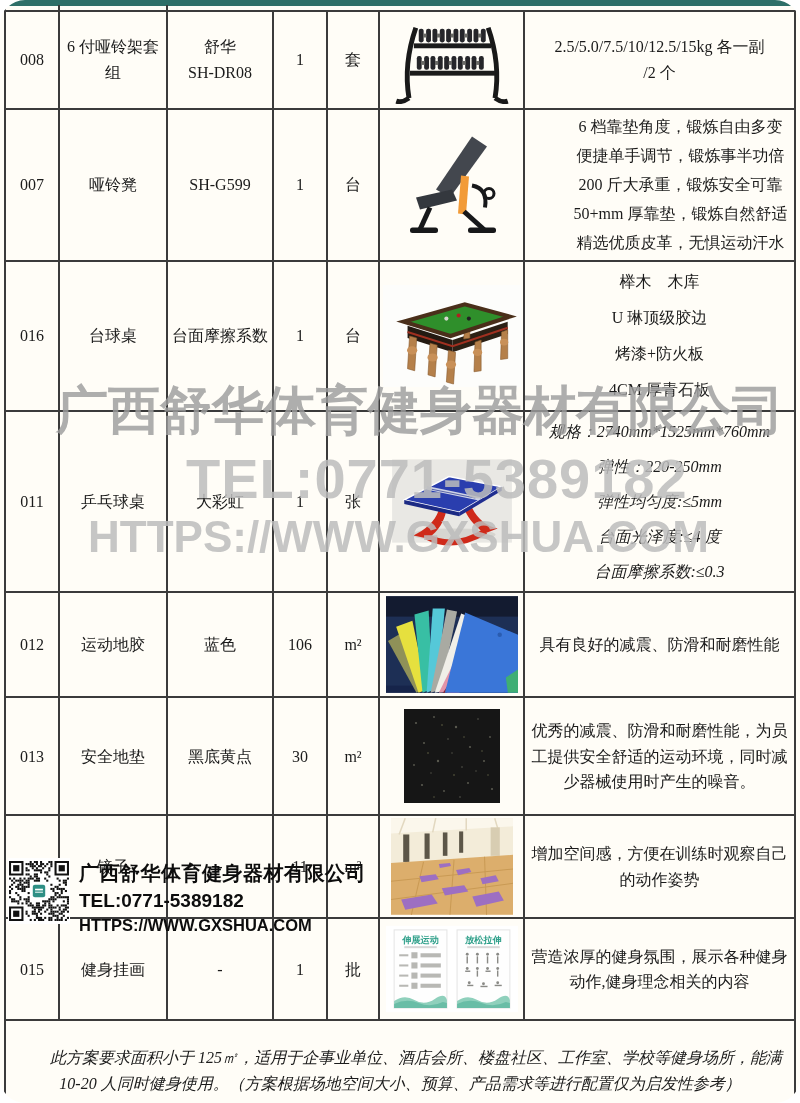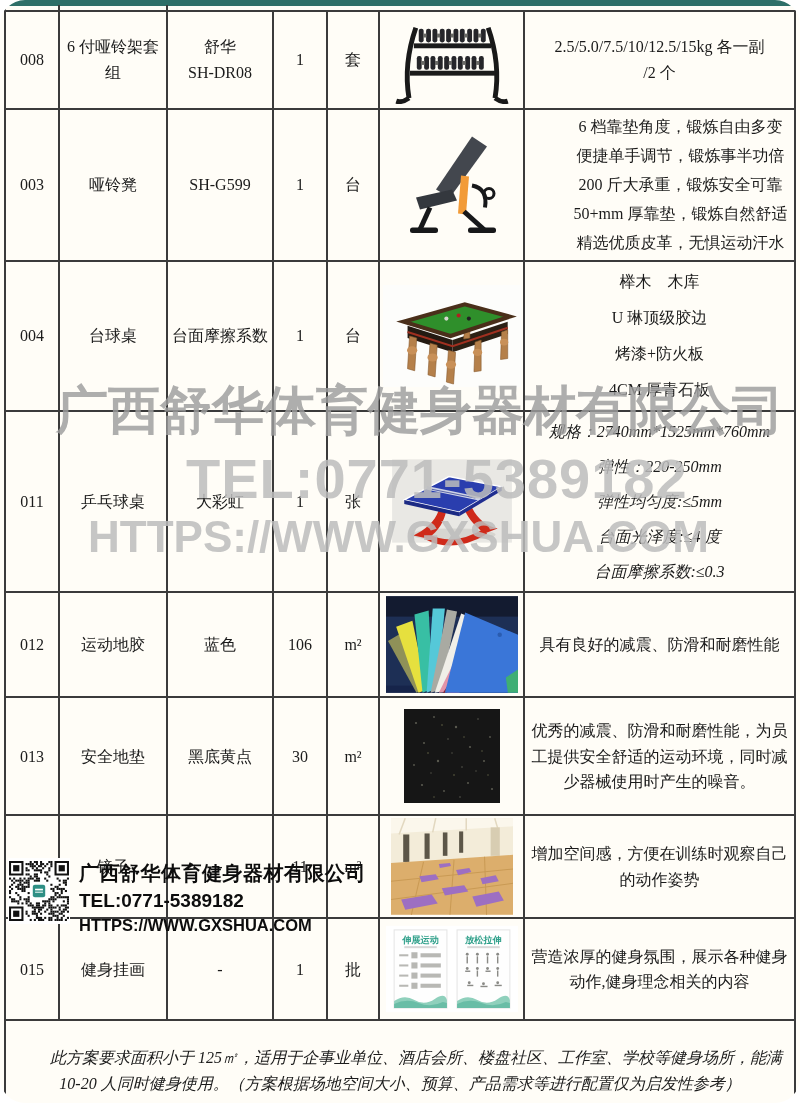--- a/index.html
+++ b/index.html
@@ -115,21 +115,21 @@
               <use href="#db" x="52" y="41"></use>
               <use href="#db" x="66" y="41"></use>
               <use href="#db" x="80" y="41"></use>
         </svg>
       </td>
       <td class="desc">2.5/5.0/7.5/10/12.5/15kg 各一副
 /2 个</td>
     </tr>
 
     <tr class="r-009" style="height:145px">
-      <td>003</td>
+      <td>007</td>
       <td class="name">哑铃凳</td>
       <td class="model">SH-G599</td>
       <td>1</td>
       <td>台</td>
       <td class="imgcell">
         <svg width="100" height="118" viewBox="0 0 100 115">
           <polygon points="34,62 70,9 85,19 48,70" fill="#43474e"></polygon>
           <polygon points="14,70 50,62 55,73 18,82" fill="#34383e"></polygon>
           <polygon points="59,48 67,49 64,87 56,86" fill="#f29b38"></polygon>
           <path d="M28,80 L18,102" stroke="#17181a" stroke-width="5" fill="none"></path>
@@ -141,21 +141,21 @@
         </svg>
       </td>
       <td class="desc">6 档靠垫角度，锻炼自由多变
 便捷单手调节，锻炼事半功倍
 200 斤大承重，锻炼安全可靠
 50+mm 厚靠垫，锻炼自然舒适
 精选优质皮革，无惧运动汗水</td>
     </tr>
 
     <tr class="r-010" style="height:135px">
-      <td>004</td>
+      <td>016</td>
       <td class="name">台球桌</td>
       <td class="model">台面摩擦系数</td>
       <td>1</td>
       <td>台</td>
       <td class="imgcell">
         <svg width="138" height="104" viewBox="0 0 135 100">
           <rect x="0" y="0" width="135" height="100" fill="#fdfdfb"></rect>
           <polygon points="24,52 24,40 68,54 68,66" fill="#241a12"></polygon>
           <polygon points="68,54 122,36 122,48 68,66" fill="#2b2015"></polygon>
           <polyline points="24,46 68,60 122,42" stroke="#a03020" stroke-width="2" fill="none"></polyline>

